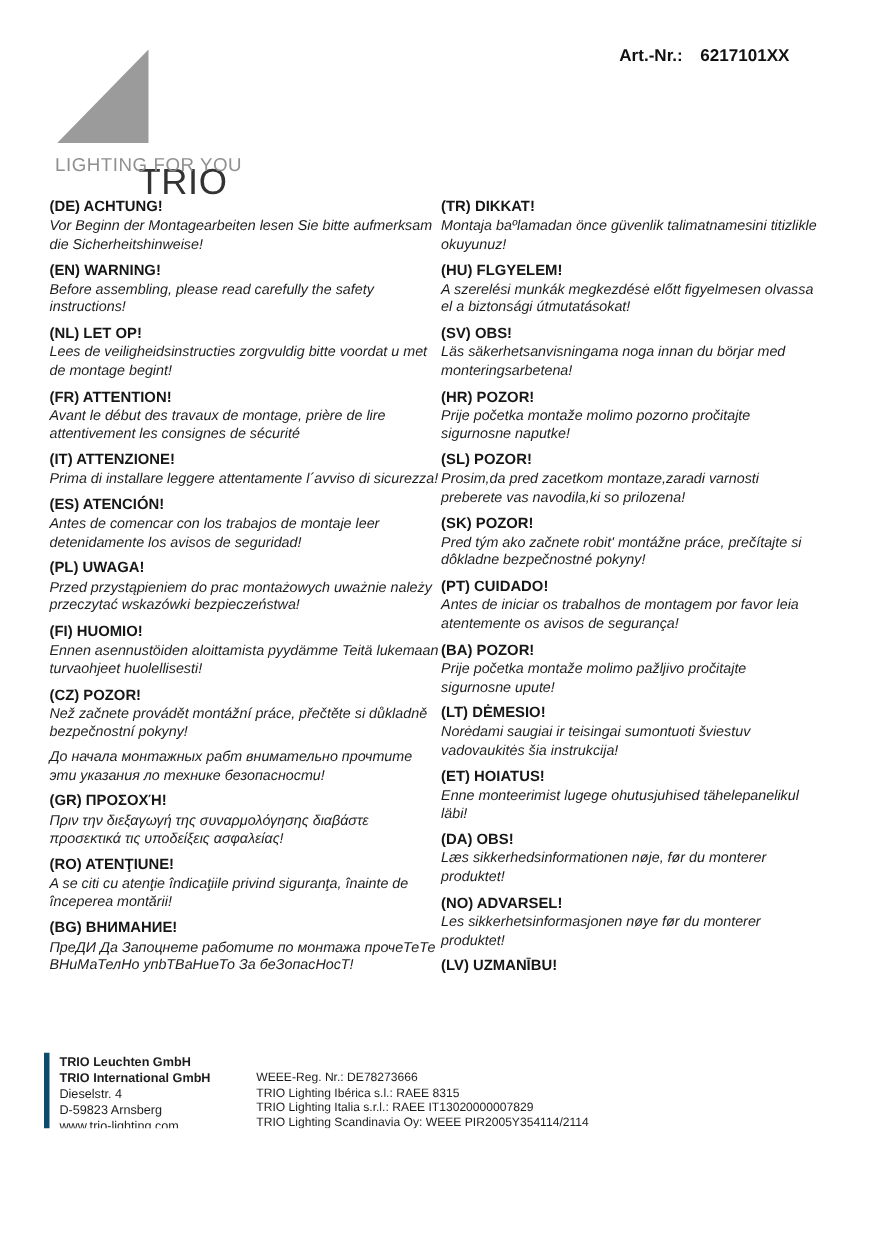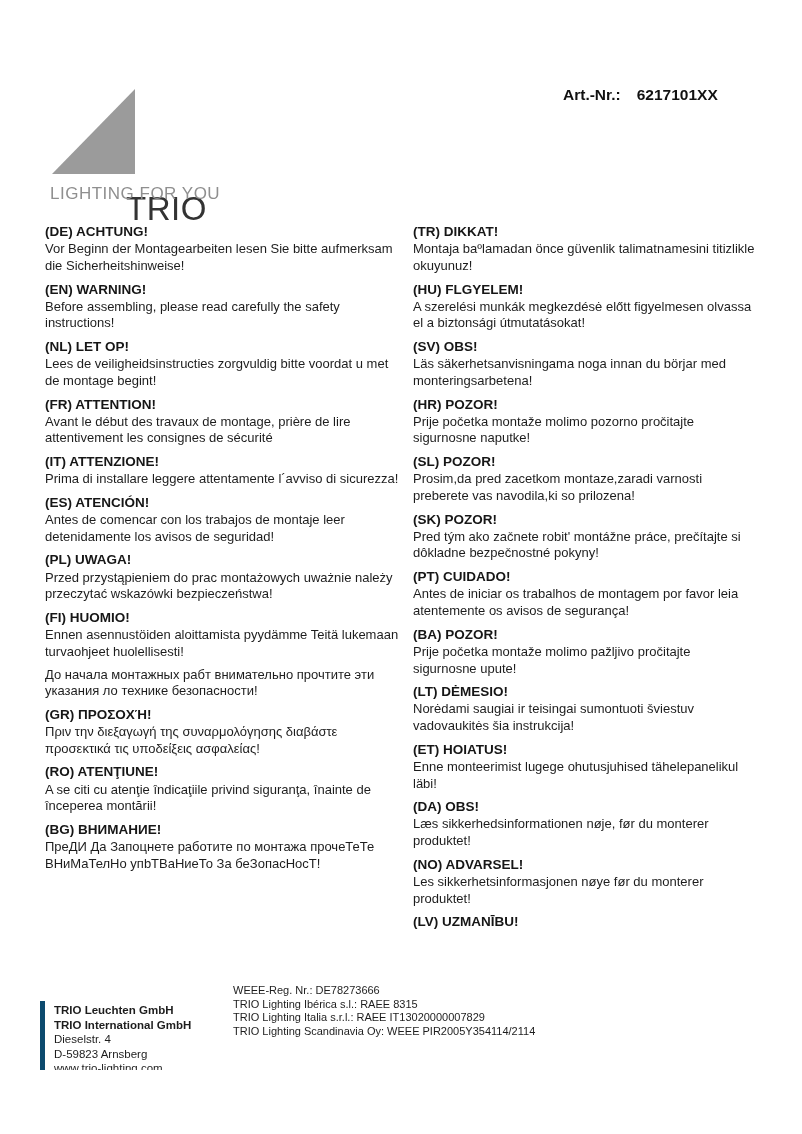--- a/index.html
+++ b/index.html
@@ -1,41 +1,41 @@
 <!DOCTYPE html>
 <html><head>
 <meta charset="utf-8">
 <style>
   html,body{margin:0;padding:0;background:#ffffff;}
   .page{
     position:relative;width:802px;height:1026px;background:#fff;overflow:hidden;
-    font-family:"Liberation Sans",sans-serif;color:#1d1d1d;margin-top:44px;
+    font-family:"Liberation Sans",sans-serif;color:#1d1d1d;
   }
   
   .artnr{position:absolute;left:563px;top:42px;display:flex;gap:16px;
     font-size:15.5px;font-weight:bold;color:#111;}
   .logo{position:absolute;left:45px;top:45px;width:190px;height:115px;}
   .logo .tri{position:absolute;left:7px;top:0;width:0;height:0;
     border-bottom:85px solid #9b9b9b;border-left:83px solid transparent;}
   .logo .brand{position:absolute;left:81px;top:103px;font-size:33px;line-height:1;
     letter-spacing:.5px;color:#333;font-weight:400;}
   .logo .tagline{position:absolute;left:5px;top:95px;font-size:17px;letter-spacing:.5px;
     color:#8f8f8f;white-space:nowrap;font-weight:400;}
   
   .warnings{position:absolute;left:45px;top:179px;width:712px;display:grid;
-    grid-template-columns:356px 344px;column-gap:12px;}
+    grid-template-columns:356px 344px;}
   .warn-block{margin:0 0 6px 0;}
   .warn-title{margin:0 0 1px 0;font-size:13.5px;font-weight:bold;line-height:1.28;color:#161616;}
-  .warn-body{margin:0;font-size:13px;line-height:1.28;color:#1d1d1d;}
+  .warn-body{margin:0;font-size:13px;line-height:1.28;color:#1d1d1d;font-style:italic;}
   
   .address{position:absolute;left:40px;top:957px;width:152px;
     border-left:5px solid #0c4a6e;border-bottom:1px solid #3c3c3c;
     padding:2px 0 18px 9px;font-size:11.5px;line-height:14.5px;}
   .address .bold{font-weight:bold;}
-  .weee-block{position:absolute;left:233px;top:940px;font-size:11px;line-height:13.6px;}
+  .weee-block{position:absolute;left:233px;top:974px;font-size:11px;line-height:13.6px;}
   .developed{position:absolute;left:45px;top:1057px;font-size:12.5px;line-height:15.5px;}
   .minilogo{position:absolute;left:180px;top:1047px;width:55px;height:34px;}
   .minilogo .tri{position:absolute;left:0;top:0;width:0;height:0;
     border-bottom:25px solid #9b9b9b;border-left:27px solid transparent;}
   .minilogo .brand{position:absolute;left:23px;top:11px;font-size:15px;line-height:1;
     color:#4a4a4a;letter-spacing:-0.5px;}
   .minilogo .tagline{position:absolute;left:2px;top:26px;font-size:5px;letter-spacing:.55px;
     color:#9a9a9a;white-space:nowrap;}
   .rev{position:absolute;left:386px;top:1139px;font-size:9.5px;color:#333;}
   .weee-icon{position:absolute;left:666px;top:1049px;}
@@ -93,20 +93,24 @@
         <div class="warn-block">
           <h3 class="warn-title">(PL) UWAGA!</h3>
           <p class="warn-body">Przed przystąpieniem do prac montażowych uważnie należy przeczytać wskazówki bezpieczeństwa!</p>
         </div>
 
         <div class="warn-block">
           <h3 class="warn-title">(FI) HUOMIO!</h3>
           <p class="warn-body">Ennen asennustöiden aloittamista pyydämme Teitä lukemaan turvaohjeet huolellisesti!</p>
         </div>
 
+        <div class="warn-block">
+          <h3 class="warn-title">(CZ) POZOR!</h3>
+          <p class="warn-body">Než začnete provádět montážní práce, přečtěte si důkladně bezpečnostní pokyny!</p>
+        </div>
 
         <div class="warn-block">
           <p class="warn-body">До начала монтажных рабт внимательно прочтите эти указания ло технике безопасности!</p>
         </div>
 
         <div class="warn-block">
           <h3 class="warn-title">(GR) ΠΡΟΣΟΧΉ!</h3>
           <p class="warn-body">Πριν την διεξαγωγή της συναρμολόγησης διαβάστε προσεκτικά τις υποδείξεις ασφαλείας!</p>
         </div>
 

